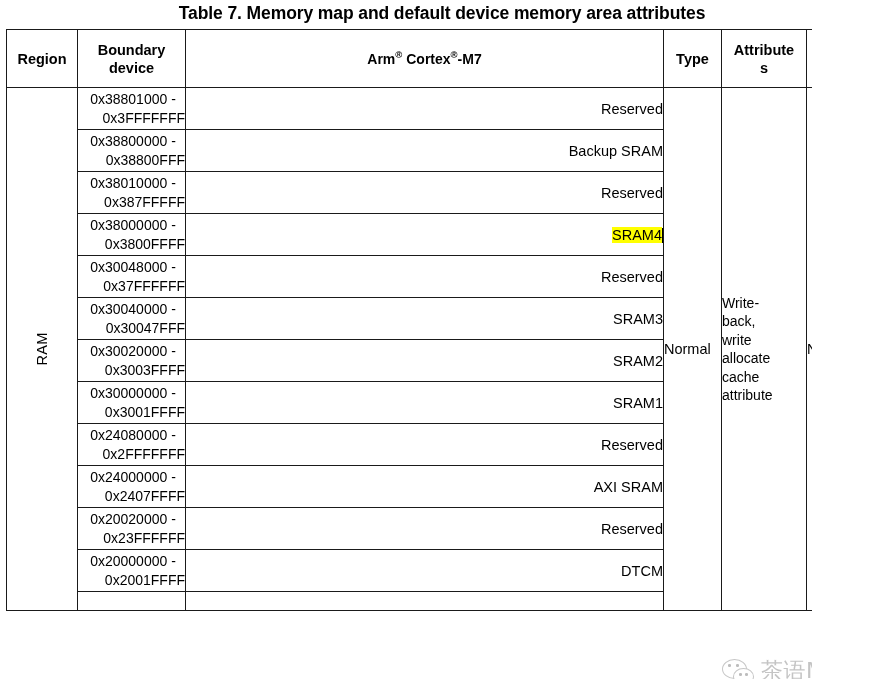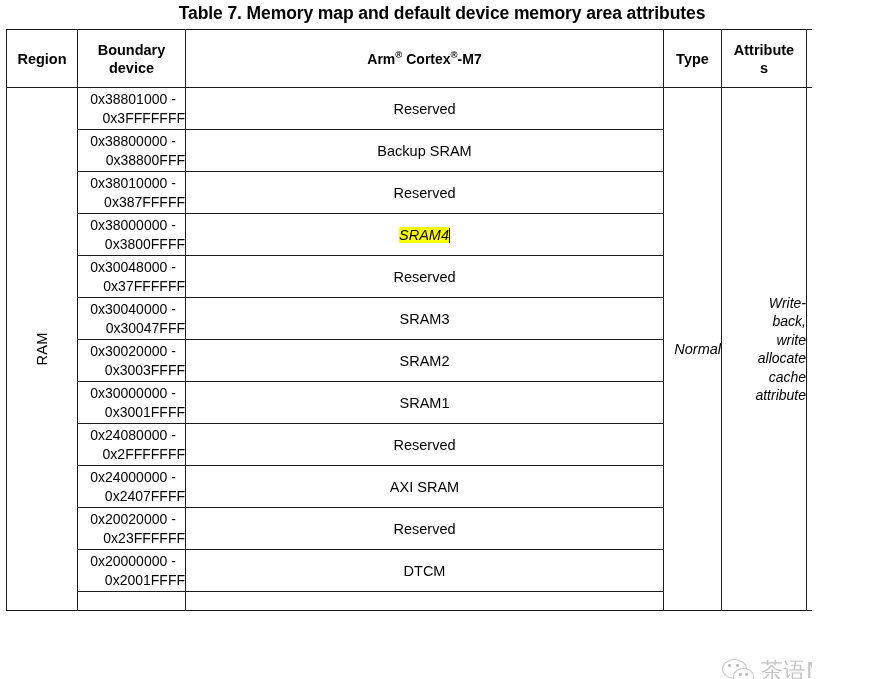--- a/index.html
+++ b/index.html
@@ -110,44 +110,43 @@
     text-align: center;
     padding: 4px 4px;
     height: 41px;
     white-space: nowrap;
   }
   .addr-l1 { display: block; text-align: center; padding-left: 3px; }
   .addr-l2 { display: block; text-align: right; padding-left: 10px; }
 
   td.desc-cell {
     font-size: 14.5px;
-    text-align: center;
+    text-align: right;
     height: 41px;
     padding: 4px 0;
   }
   td.desc-cell .hl {
     background: #ffff00;
     padding: 0 0 0 0;
     position: relative;
   }
   td.desc-cell .caret {
     display: inline-block;
     width: 1px;
     height: 15px;
     background: #000;
     vertical-align: -3px;
     margin-left: 0px;
   }
 
   td.type-cell, td.attr-cell, td.exec-cell {
-    text-align: right;
+    text-align: left;
     font-size: 14.5px;
     line-height: 18px;
     vertical-align: middle;
-    font-style: italic;
   }
   td.attr-cell {
     font-size: 14px;
     line-height: 18.5px;
   }
 
   
   tr.cut td { height: 18px; }
 
   
@@ -269,21 +268,21 @@
               <span class="addr-l1">0x38010000 -</span>
               <span class="addr-l2">0x387FFFFF</span>
             </td>
             <td class="desc-cell"><span>Reserved</span></td>
           </tr>
           <tr>
             <td class="addr-cell">
               <span class="addr-l1">0x38000000 -</span>
               <span class="addr-l2">0x3800FFFF</span>
             </td>
-            <td class="desc-cell"><span class="hl" style="background: rgb(255, 255, 0); font-style: italic;">SRAM4</span><span class="caret"></span></td>
+            <td class="desc-cell"><span class="hl" style="background: rgb(255, 255, 0);">SRAM4</span><span class="caret"></span></td>
           </tr>
           <tr>
             <td class="addr-cell">
               <span class="addr-l1">0x30048000 -</span>
               <span class="addr-l2">0x37FFFFFF</span>
             </td>
             <td class="desc-cell"><span>Reserved</span></td>
           </tr>
           <tr>
             <td class="addr-cell">

